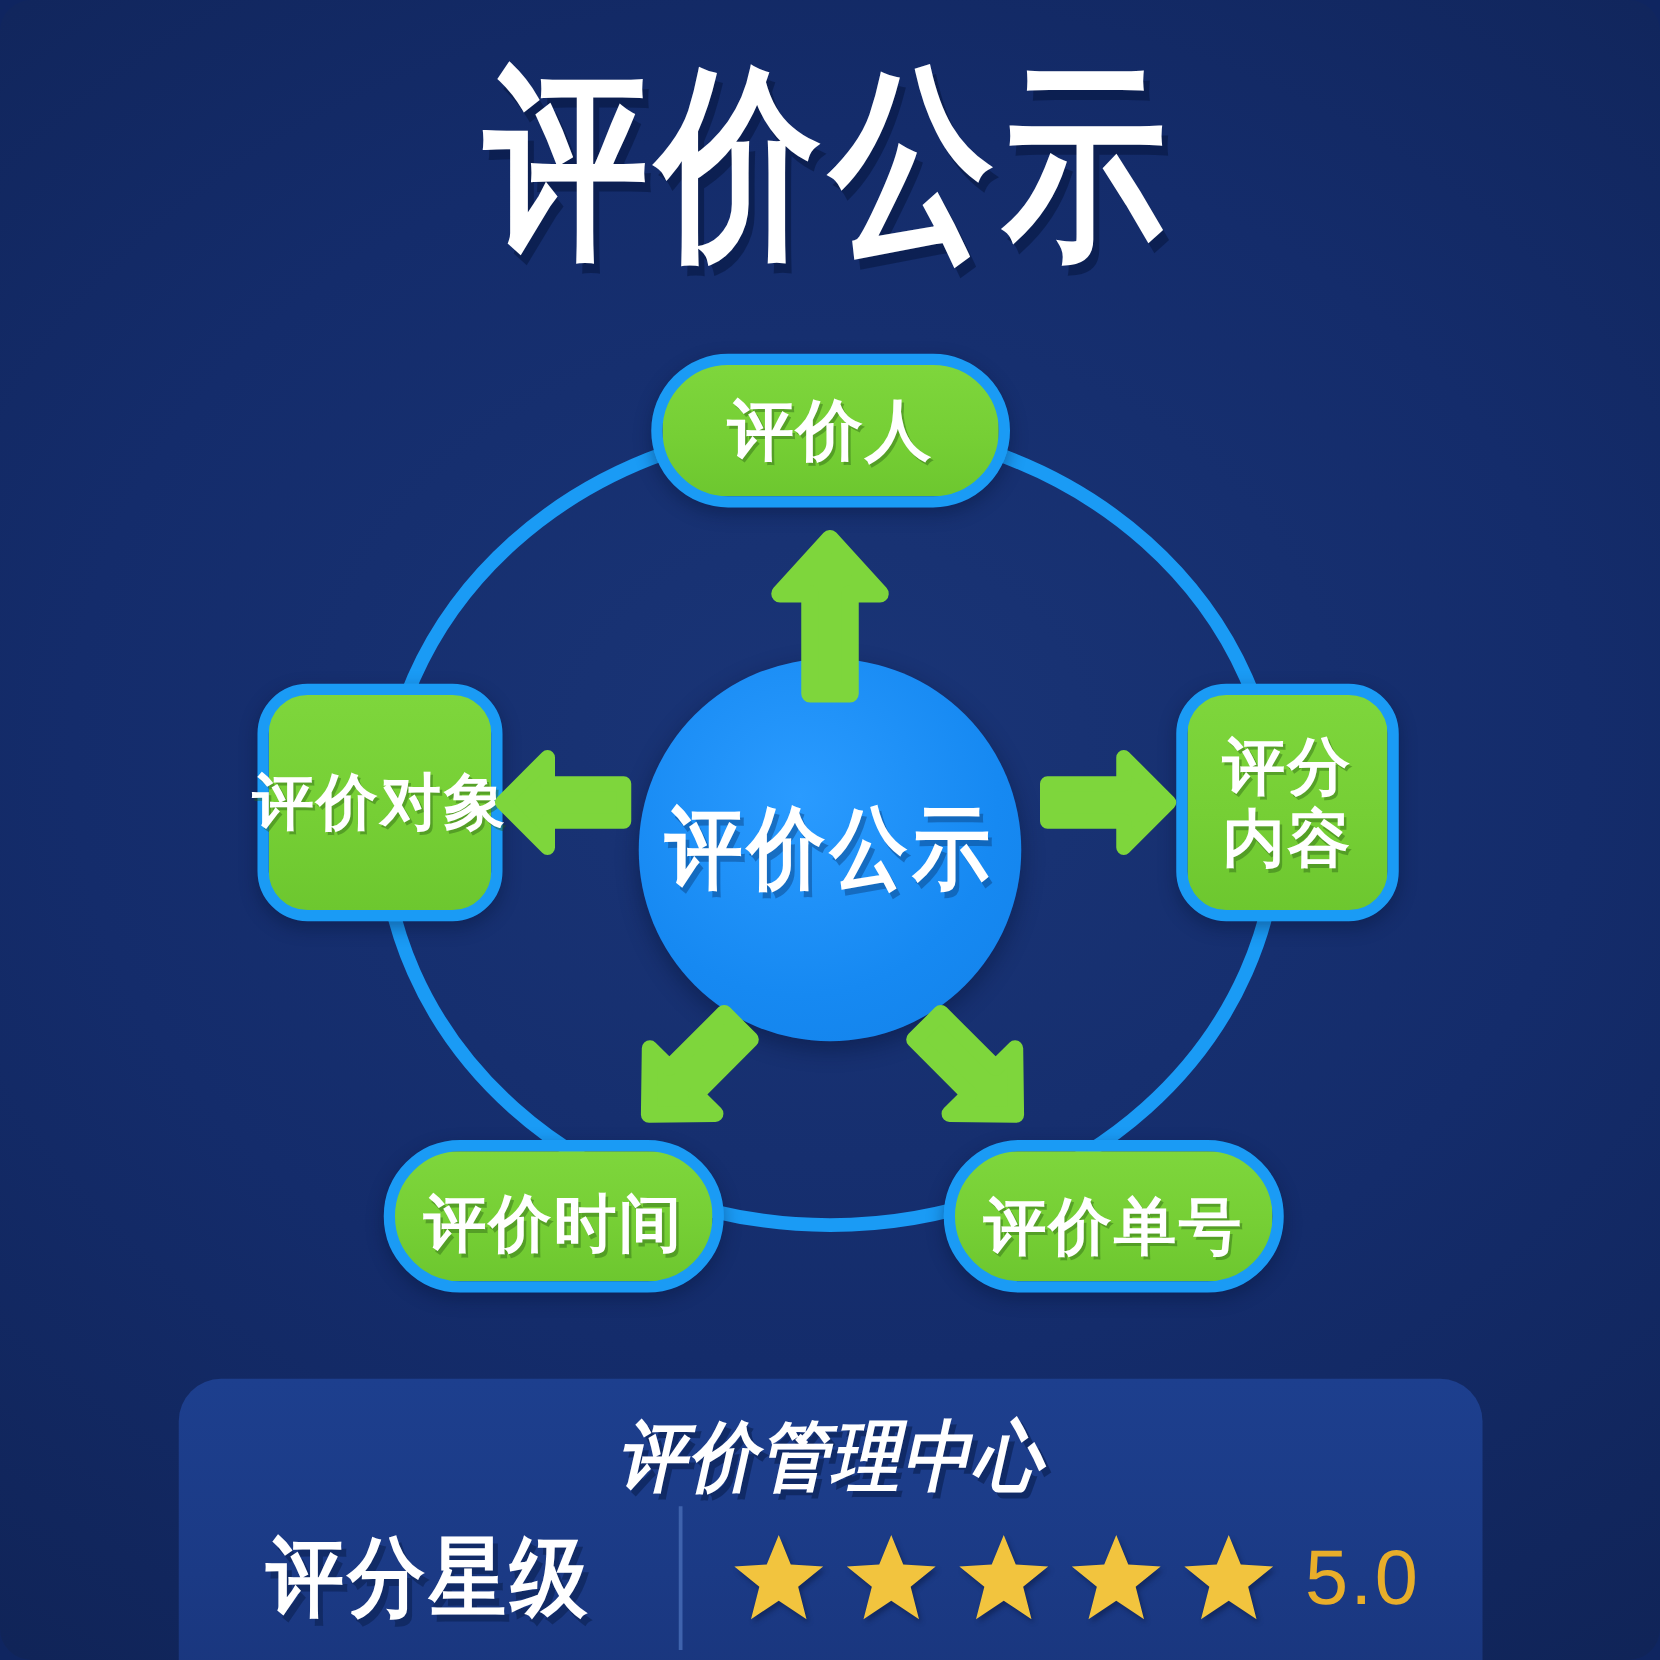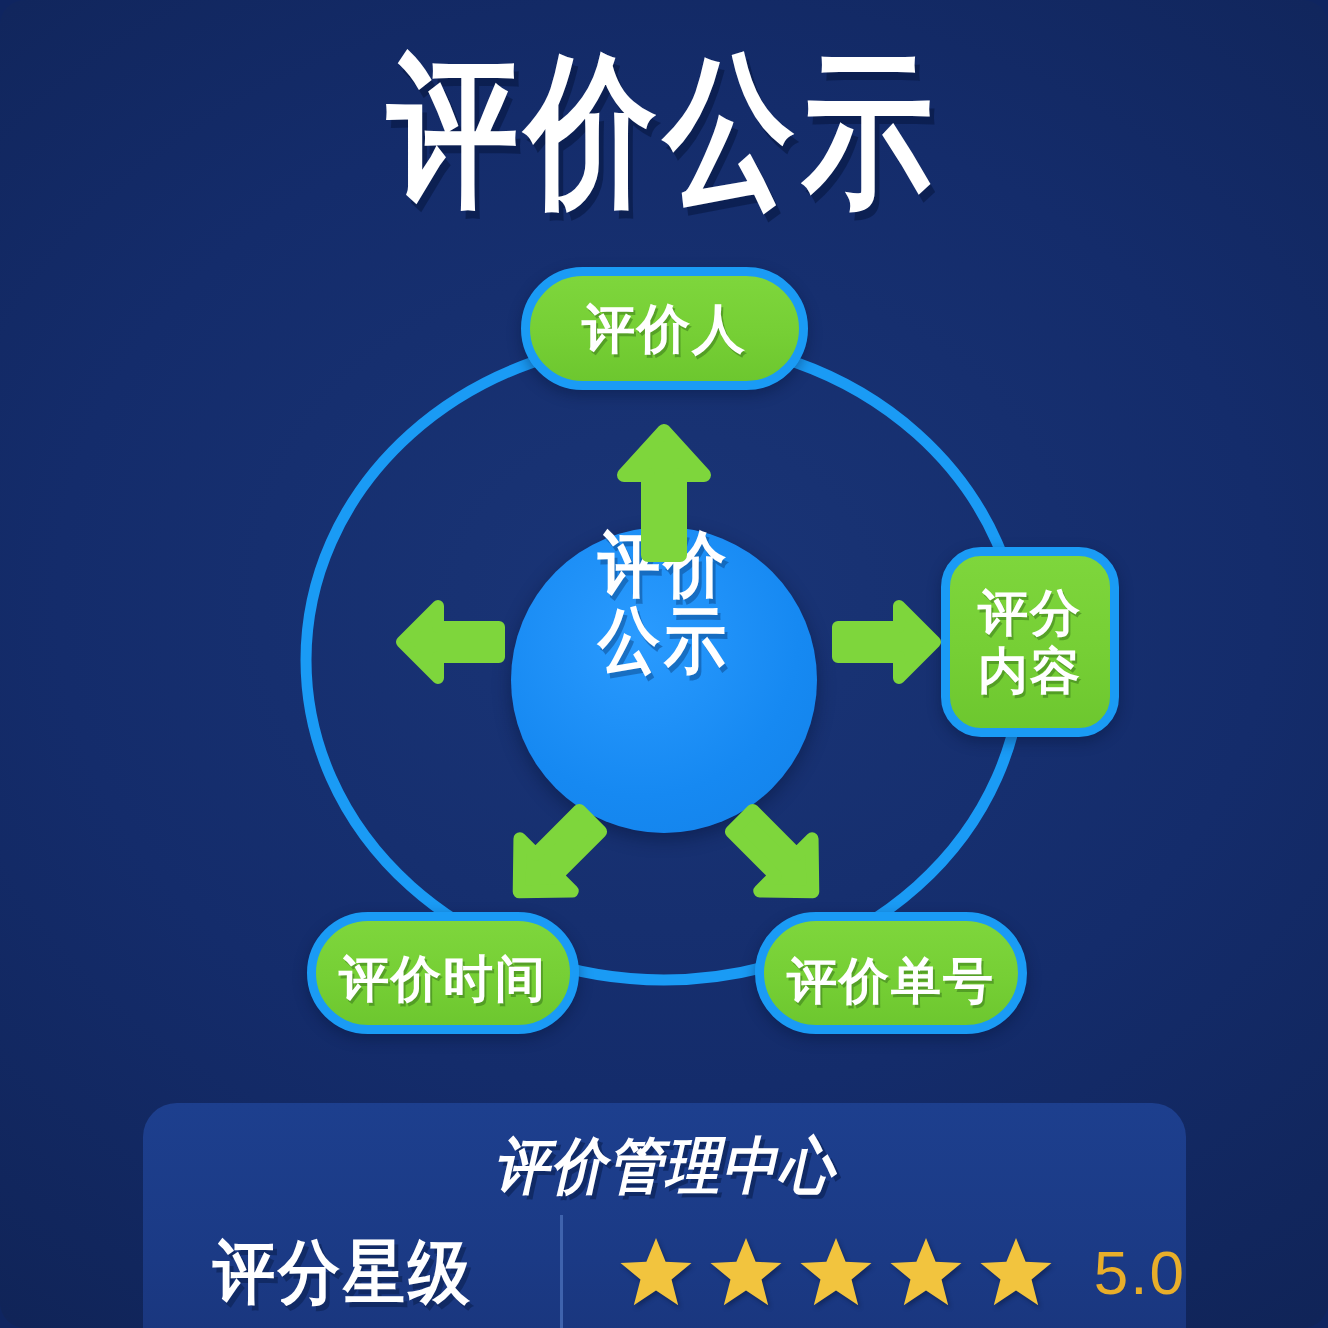--- a/index.html
+++ b/index.html
@@ -63,22 +63,23 @@
   .center-node {
     position: absolute;
     left: 511px;
     top: 277px;
     width: 306px;
     height: 306px;
     border-radius: 50%;
     background: radial-gradient(circle at 42% 36%, #2a9bff 0%, #1689f2 60%, #1281e8 100%);
     box-shadow: 0 6px 18px rgba(5,18,50,0.45);
     display: flex;
-    flex-direction: column;
+    flex-direction: row;
     align-items: center;
+    justify-content: center;
     z-index: 4;
   }
   .center-node .cline {
     color: #ffffff;
     font-size: 62px;
     font-weight: bold;
     letter-spacing: 4px;
     line-height: 1.22;
     transform: scaleY(1.16);
     text-shadow: 3px 4px 0 rgba(8,62,125,0.45);
@@ -102,21 +103,21 @@
     color: #ffffff;
     font-weight: bold;
     line-height: 1.16;
     letter-spacing: 2px;
     text-shadow: 2px 3px 0 rgba(40,96,20,0.42);
     white-space: nowrap;
   }
 
   .node-top {
     left: 521px;
-    top: 17px;
+    top: 33px;
     width: 287px;
     height: 123px;
     border-radius: 62px;
   }
   .node-top .nline { font-size: 53px; }
 
   .node-right {
     left: 941px;
     top: 297px;
     width: 178px;
@@ -184,27 +185,26 @@
     font-weight: bold;
     letter-spacing: 2px;
     font-style: italic;
     transform: scaleY(1.12);
     transform-origin: 50% 0%;
     text-shadow: 4px 4px 0 rgba(8,28,72,0.55);
     white-space: nowrap;
   }
   .rating-row {
     position: absolute;
-    top: 114px;
+    top: 104px;
     left: 0;
     width: 100%;
     height: 110px;
     display: flex;
     align-items: center;
-    justify-content: space-between;
   }
   .rating-label {
     width: 400px;
     text-align: center;
     color: #ffffff;
     font-size: 62px;
     font-weight: bold;
     letter-spacing: 3px;
     transform: scaleY(1.12);
     text-shadow: 4px 5px 0 rgba(8,28,72,0.5);
@@ -257,20 +257,23 @@
 
     <div class="node node-top">
       <div class="nline">评价人</div>
     </div>
 
     <div class="node node-right">
       <div class="nline">评分</div>
       <div class="nline">内容</div>
     </div>
 
+    <div class="node node-left">
+      <div class="nline">评价对象</div>
+    </div>
 
     <div class="node node-bl">
       <div class="nline">评价时间</div>
     </div>
 
     <div class="node node-br">
       <div class="nline">评价单号</div>
     </div>
 
     <svg class="arrow-layer" viewBox="0 0 1328 830">

